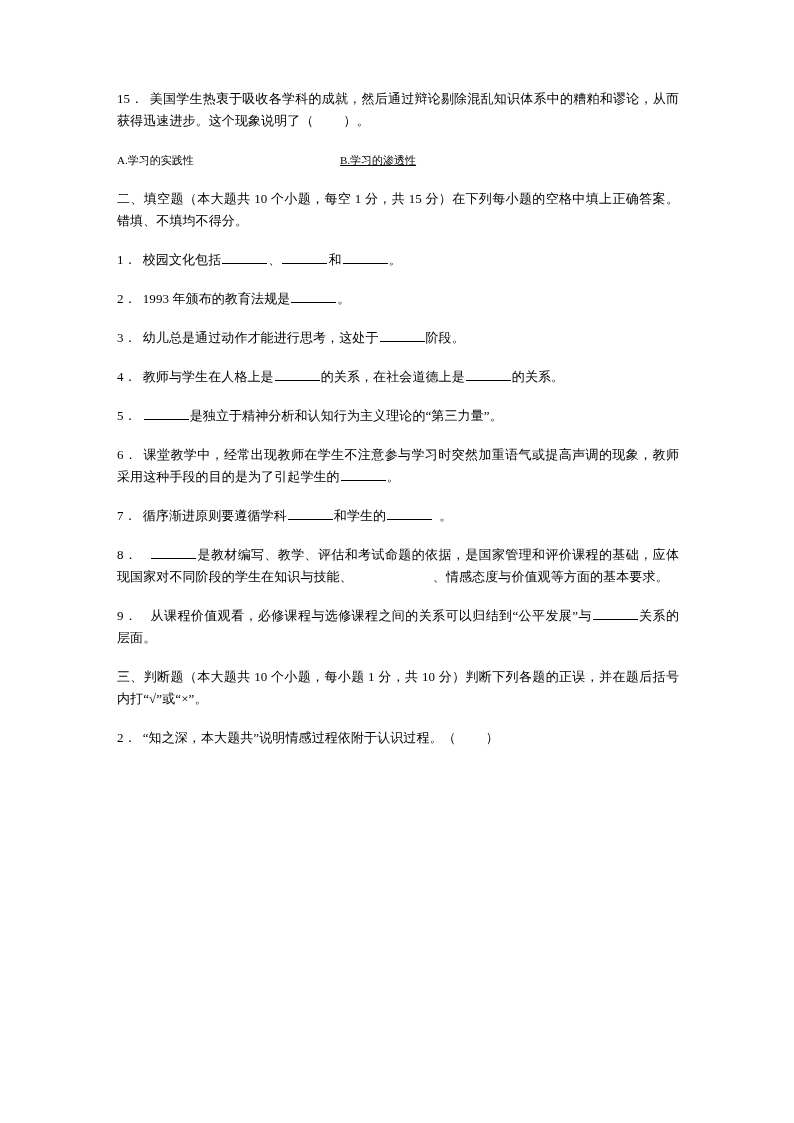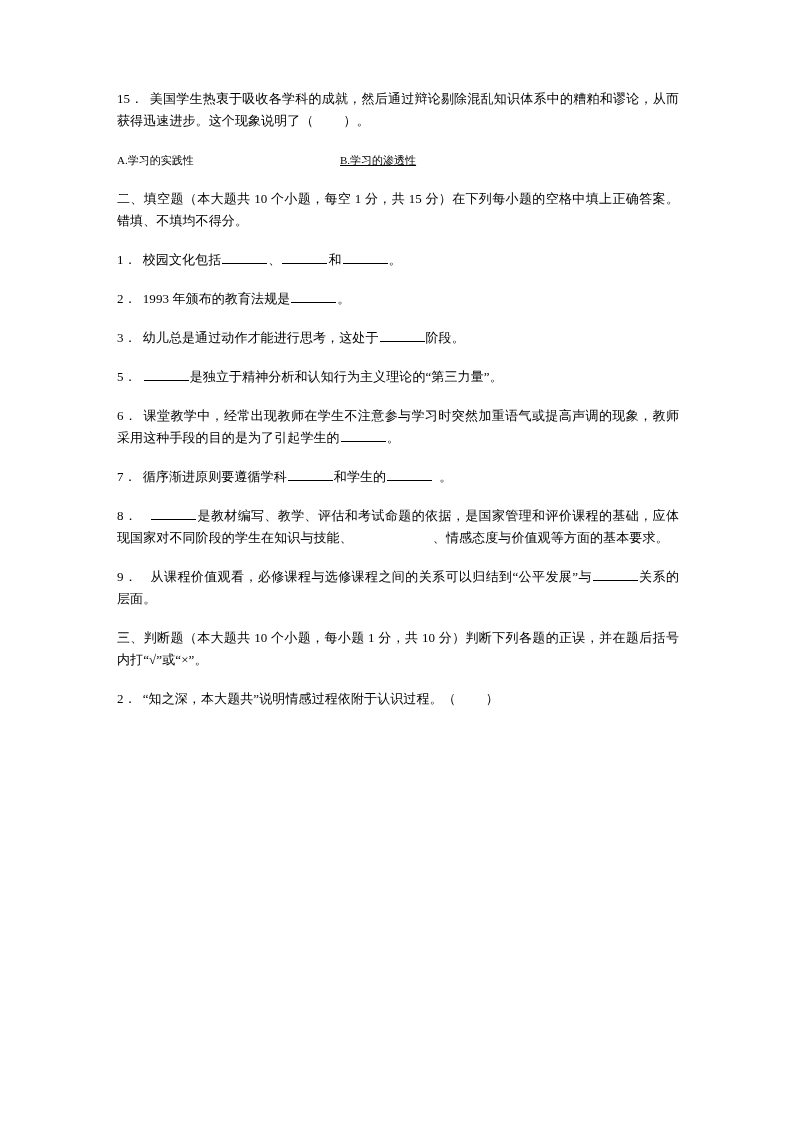--- a/index.html
+++ b/index.html
@@ -89,20 +89,21 @@
 
 
   <p class="block"><span>二、填空题（本大题共 10 个小题，每空 1 分，共 15 分）在下列每小题的空格中填上正确</span><span>答案。错填、不填均不得分。</span></p>
 
   <p class="block"><span>1．</span><span class="sp"></span><span>校园文化包括</span><span class="blank w6"></span><span>、</span><span class="blank w6"></span><span>和</span><span class="blank w6"></span><span>。</span></p>
 
   <p class="block"><span>2．</span><span class="sp"></span><span>1993 年颁布的教育法规是</span><span class="blank w6"></span><span>。</span></p>
 
   <p class="block"><span>3．</span><span class="sp"></span><span>幼儿总是通过动作才能进行思考，这处于</span><span class="blank w6"></span><span>阶段。</span></p>
 
+  <p class="block"><span>4．</span><span class="sp"></span><span>教师与学生在人格上是</span><span class="blank w6"></span><span>的关系，在社会道德上是</span><span class="blank w6"></span><span>的关系。</span></p>
 
   <p class="block"><span>5．</span><span class="sp"></span><span class="blank w6"></span><span>是独立于精神分析和认知行为主义理论的“第三力量”。</span></p>
 
   <p class="block"><span>6．</span><span class="sp"></span><span>课堂教学中，经常出现教师在学生不注意参与学习时突然加重语气或提高声调的现象，教师采用这种手段的目的是为了引起学生的</span><span class="blank w6"></span><span>。</span></p>
 
   <p class="block"><span>7．</span><span class="sp"></span><span>循序渐进原则要遵循学科</span><span class="blank w6"></span><span>和学生的</span><span class="blank w6"></span><span class="sp"></span><span>。</span></p>
 
   <p class="block"><span>8．</span><span class="indent"></span><span class="blank w6"></span><span>是教材编写、教学、评估和考试命题的依据，是国家管理和评价课程的基础，应体现国家对不同阶段的学生在知识与技能、</span><span class="gap"></span><span>、情感态度与价值观等方面的基本要求。</span></p>
 
   <p class="block"><span>9．</span><span class="indent"></span><span>从课程价值观看，必修课程与选修课程之间的关系可以归结到“公平发展”与</span><span class="blank w6"></span><span>关系的层面。</span></p>

